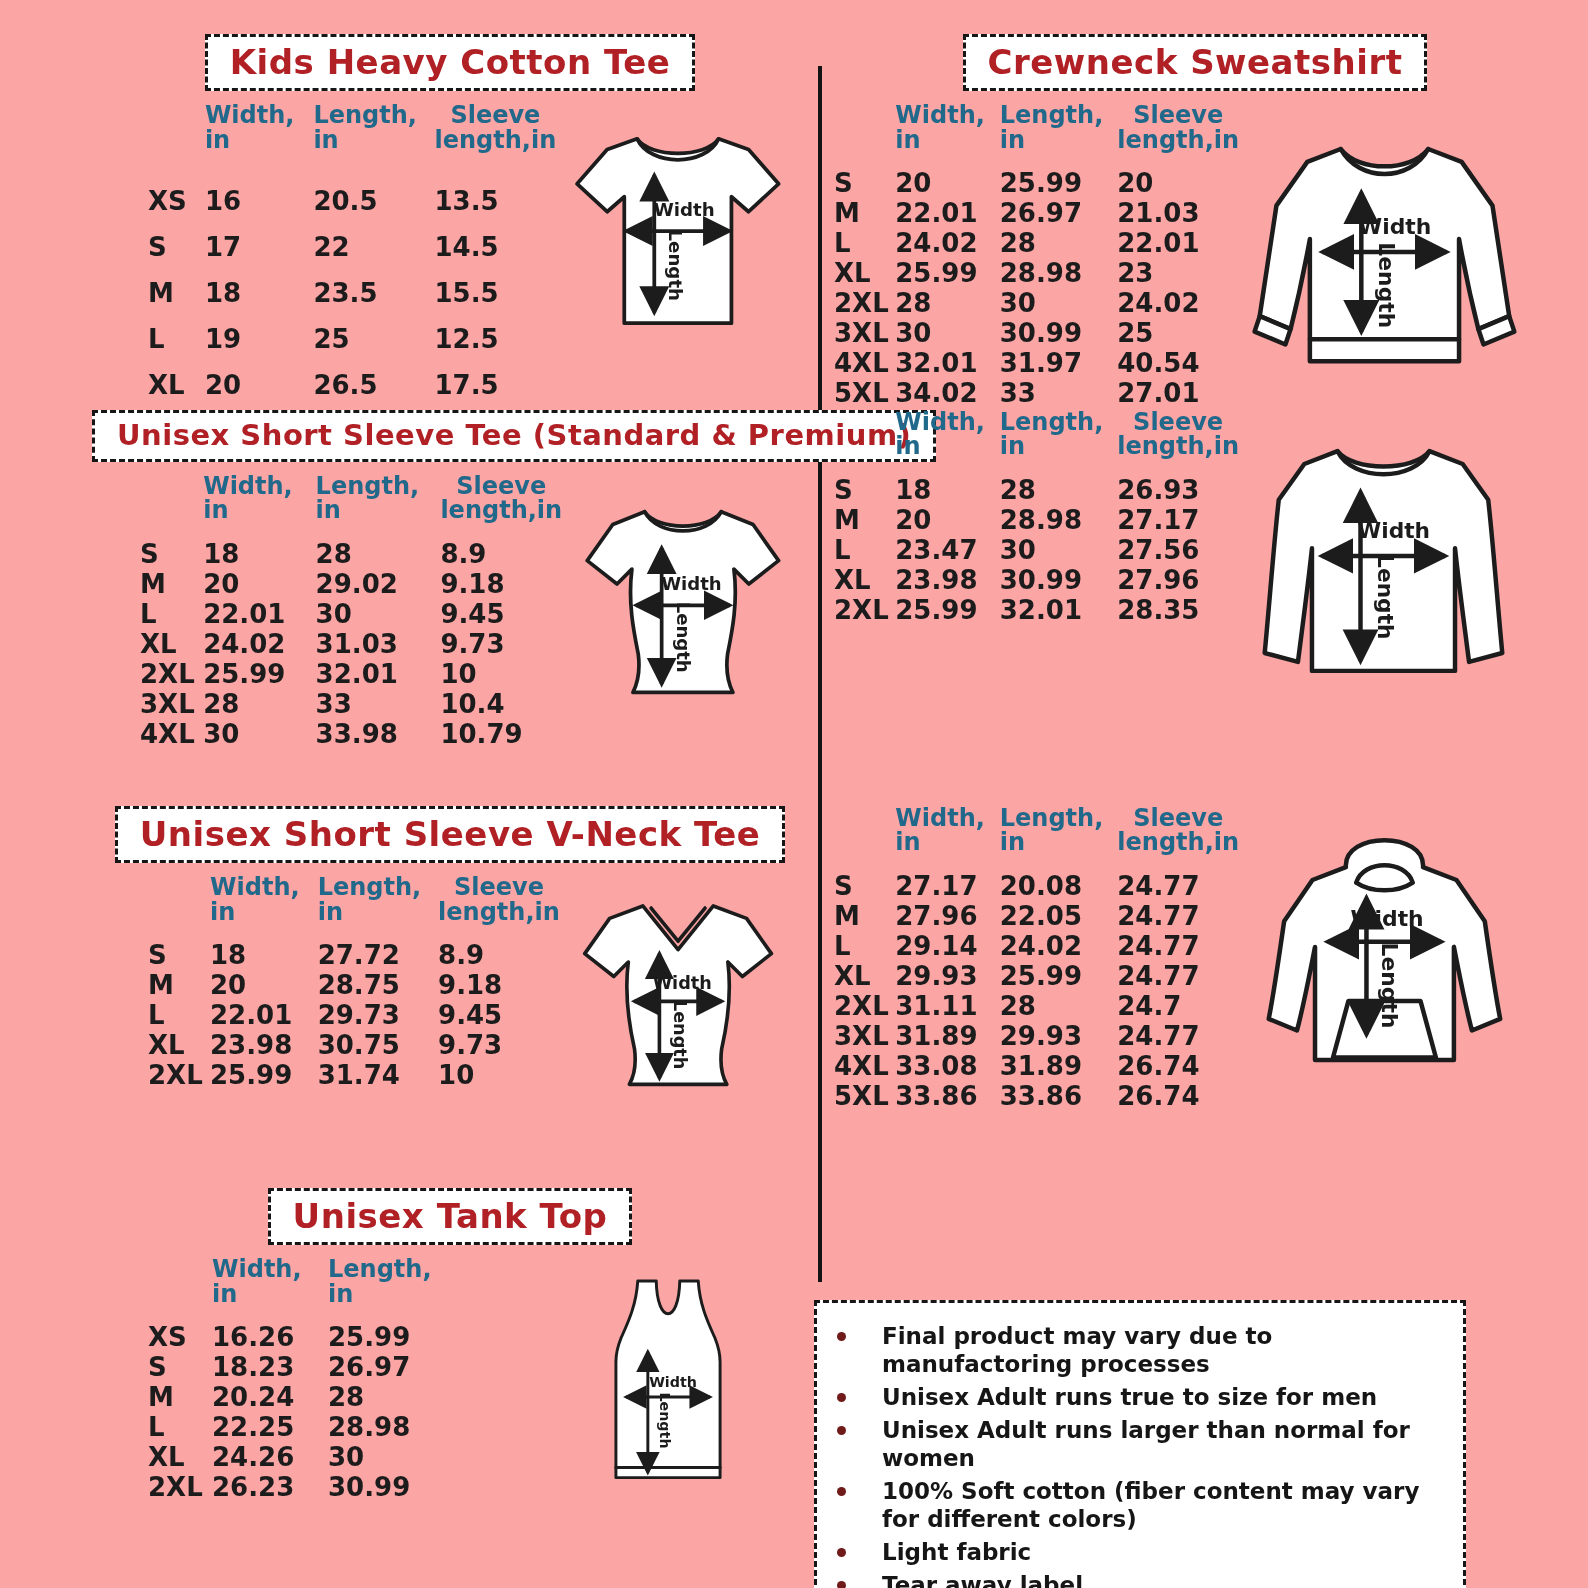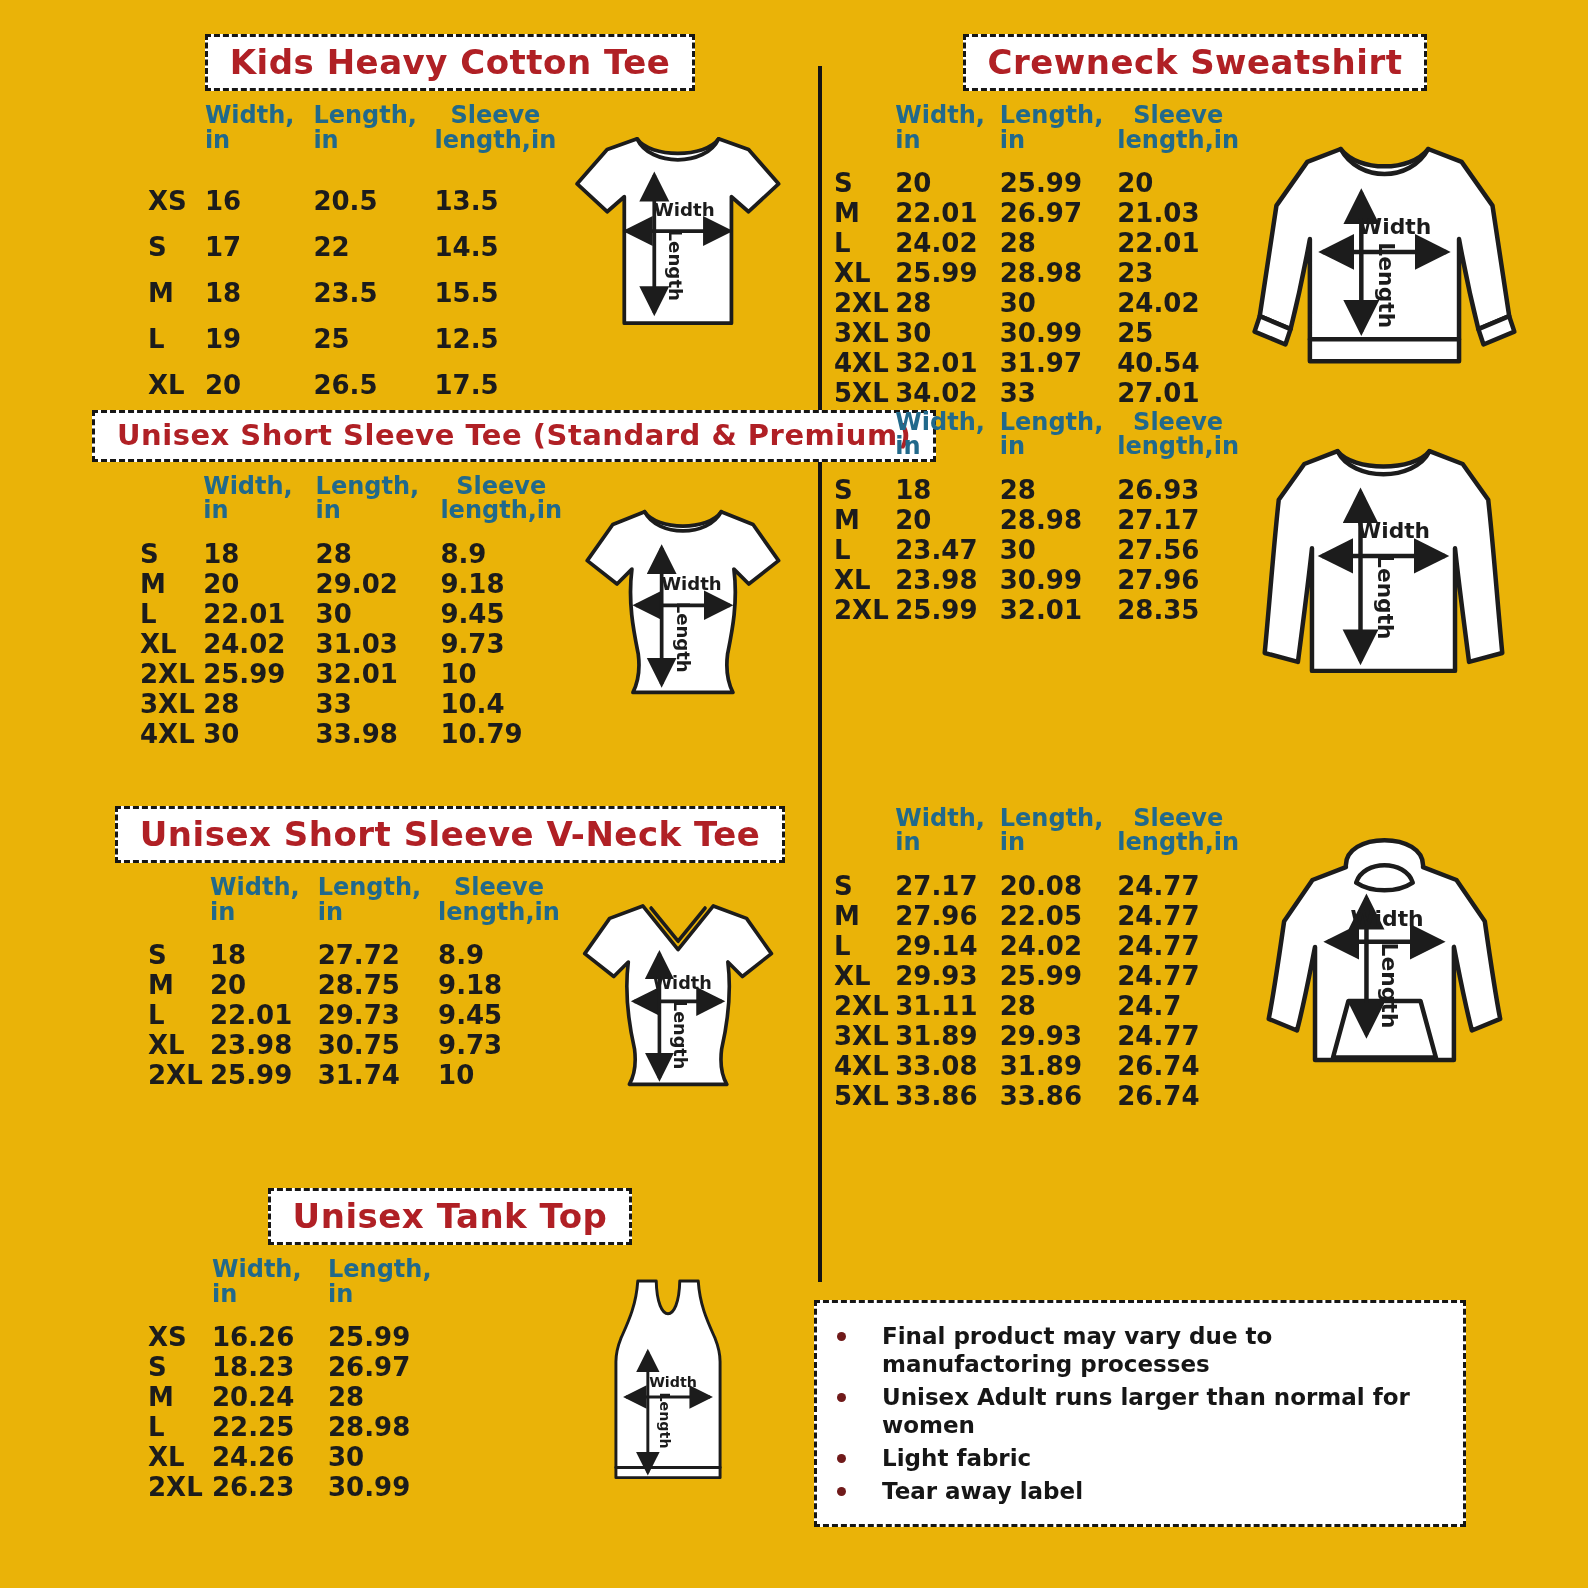--- a/index.html
+++ b/index.html
@@ -1,16 +1,16 @@
 <!DOCTYPE html>
 <html><head>
 <meta charset="utf-8">
 <style>
   html,body{margin:0;padding:0;background:#fff;}
-  .page{position:relative;width:1588px;height:1588px;background:#eab308;overflow:hidden;
+  .page{position:relative;width:1588px;height:1588px;background:#fca5a5;overflow:hidden;
         font-family:"DejaVu Sans","Liberation Sans",sans-serif;color:#1c1c1c;}
   .divider{position:absolute;background:#141414;}
   .size-section{position:absolute;}
   .sec-kids  {left:100px;top:34px;width:700px;}
   .sec-std   {left:92px; top:410px;width:712px;}
   .sec-vneck {left:100px;top:806px;width:700px;}
   .sec-tank  {left:100px;top:1188px;width:700px;}
   .sec-crew  {left:834px;top:34px;width:722px;}
   .sec-long  {left:834px;top:410px;width:722px;}
   .sec-hoodie{left:834px;top:806px;width:722px;}
@@ -633,21 +633,29 @@
     </div>
 
   <div class="notes-box">
     <ul id="notes-list">
         <li>
           <span class="bullet"></span>
           <span class="note-text">Final product may vary due to manufactoring processes</span>
         </li>
         <li>
           <span class="bullet"></span>
+          <span class="note-text">Unisex Adult runs true to size for men</span>
+        </li>
+        <li>
+          <span class="bullet"></span>
           <span class="note-text">Unisex Adult runs larger than normal for women</span>
+        </li>
+        <li>
+          <span class="bullet"></span>
+          <span class="note-text">100% Soft cotton (fiber content may vary for different colors)</span>
         </li>
         <li>
           <span class="bullet"></span>
           <span class="note-text">Light fabric</span>
         </li>
         <li>
           <span class="bullet"></span>
           <span class="note-text">Tear away label</span>
         </li>
       </ul>

